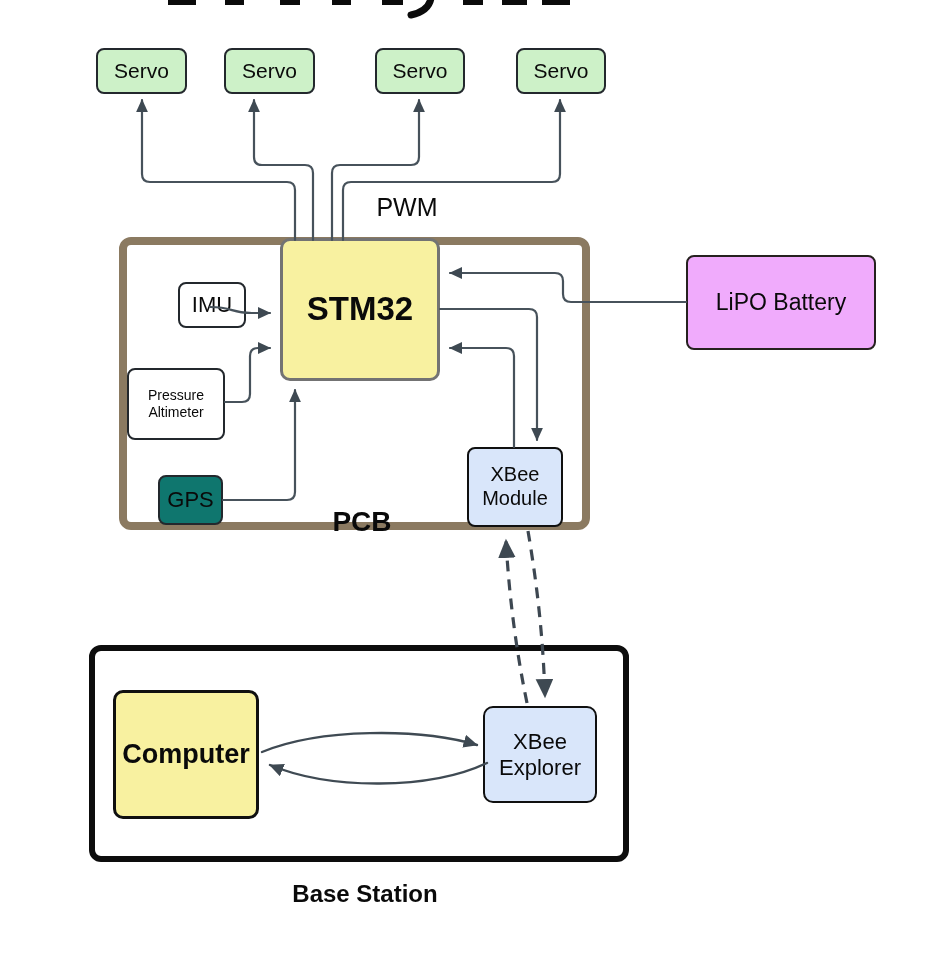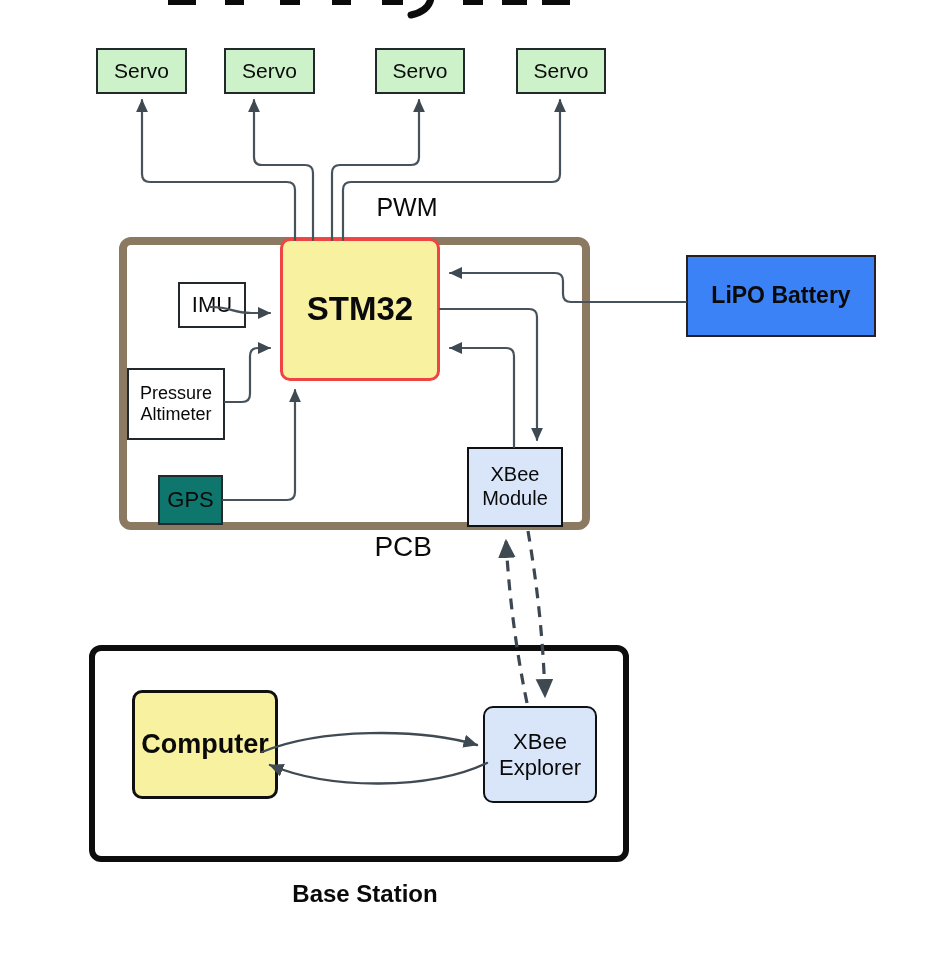--- a/index.html
+++ b/index.html
@@ -3,52 +3,52 @@
 <meta charset="utf-8">
 <style>
   html,body{margin:0;padding:0;background:#ffffff;}
   #canvas{
     position:relative;width:932px;height:958px;background:#ffffff;overflow:hidden;
     font-family:"Liberation Sans","DejaVu Sans",sans-serif;color:#0a0a0a;
   }
   .box{
     position:absolute;box-sizing:border-box;z-index:2;
     display:flex;align-items:center;justify-content:center;text-align:center;
-    border:2px solid #23282d;border-radius:0;
+    border:2px solid #23282d;border-radius:8px;
     white-space:pre-line;line-height:1.18;
   }
   .lbl{position:absolute;z-index:3;text-align:center;white-space:nowrap;}
   
   .servo{background:#cdf1c8;font-size:21px;}
   #servo1{left:96px;top:48px;width:91px;height:46px;}
   #servo2{left:224px;top:48px;width:91px;height:46px;}
   #servo3{left:375px;top:48px;width:90px;height:46px;}
   #servo4{left:516px;top:48px;width:90px;height:46px;}
   
   #pcb-box{
     position:absolute;left:119px;top:237px;width:471px;height:293px;box-sizing:border-box;
     border:8px solid #8b7a61;border-radius:12px;background:transparent;z-index:1;
   }
-  #pcb-label{left:292px;top:531px;width:140px;font-weight:normal;font-size:28px;text-align:right;}
-  #stm32{left:280px;top:238px;width:160px;height:143px;background:#f8f1a0;border:3px solid #ef4444;border-radius:10px;font-weight:bold;font-size:33px;}
+  #pcb-label{left:292px;top:506px;width:140px;font-weight:bold;font-size:28px;}
+  #stm32{left:280px;top:238px;width:160px;height:143px;background:#f8f1a0;border:3px solid #737373;border-radius:10px;font-weight:bold;font-size:33px;}
   #imu{left:142px;top:282px;width:68px;height:46px;background:#ffffff;font-size:22px;margin-left:36px;}
-  #pressure{left:127px;top:368px;width:98px;height:72px;background:#ffffff;font-size:18px;}
+  #pressure{left:127px;top:368px;width:98px;height:72px;background:#ffffff;font-size:14px;}
   #gps{left:158px;top:475px;width:65px;height:50px;background:#0f766e;font-size:22px;}
   #xbee-module{left:467px;top:447px;width:96px;height:80px;background:#d9e6fa;border:2.5px solid #101010;font-size:20px;}
   
-  #lipo{left:686px;top:255px;width:190px;height:82px;background:#3b82f6;border:2.5px solid #26211f;font-size:23px;font-weight:bold;}
+  #lipo{left:686px;top:255px;width:190px;height:95px;background:#f0abfc;border:2.5px solid #26211f;font-size:23px;}
   
   #pwm-label{left:345px;top:193px;width:100px;font-size:25px;padding-left:12px;}
   #usb-label{left:297px;top:776px;width:160px;font-size:21px;}
   
   #base-box{
     position:absolute;left:89px;top:645px;width:540px;height:217px;box-sizing:border-box;
     border:6px solid #0d0d0d;border-radius:12px;background:transparent;z-index:1;
   }
-  #computer{left:113px;top:690px;width:146px;height:109px;background:#f8f1a0;border:3px solid #101010;border-radius:10px;font-weight:bold;font-size:27px;margin-left:19px;}
+  #computer{left:113px;top:690px;width:146px;height:129px;background:#f8f1a0;border:3px solid #101010;border-radius:10px;font-weight:bold;font-size:27px;}
   #xbee-explorer{left:483px;top:706px;width:114px;height:97px;background:#d9e6fa;border:2.5px solid #101010;border-radius:10px;font-size:22px;}
   #base-label{left:195px;top:880px;width:340px;font-weight:bold;font-size:24px;}
   
   #wires{position:absolute;left:0;top:0;width:932px;height:958px;z-index:5;pointer-events:none;}
 </style>
 </head>
 <body>
 
 <div id="canvas">
 

